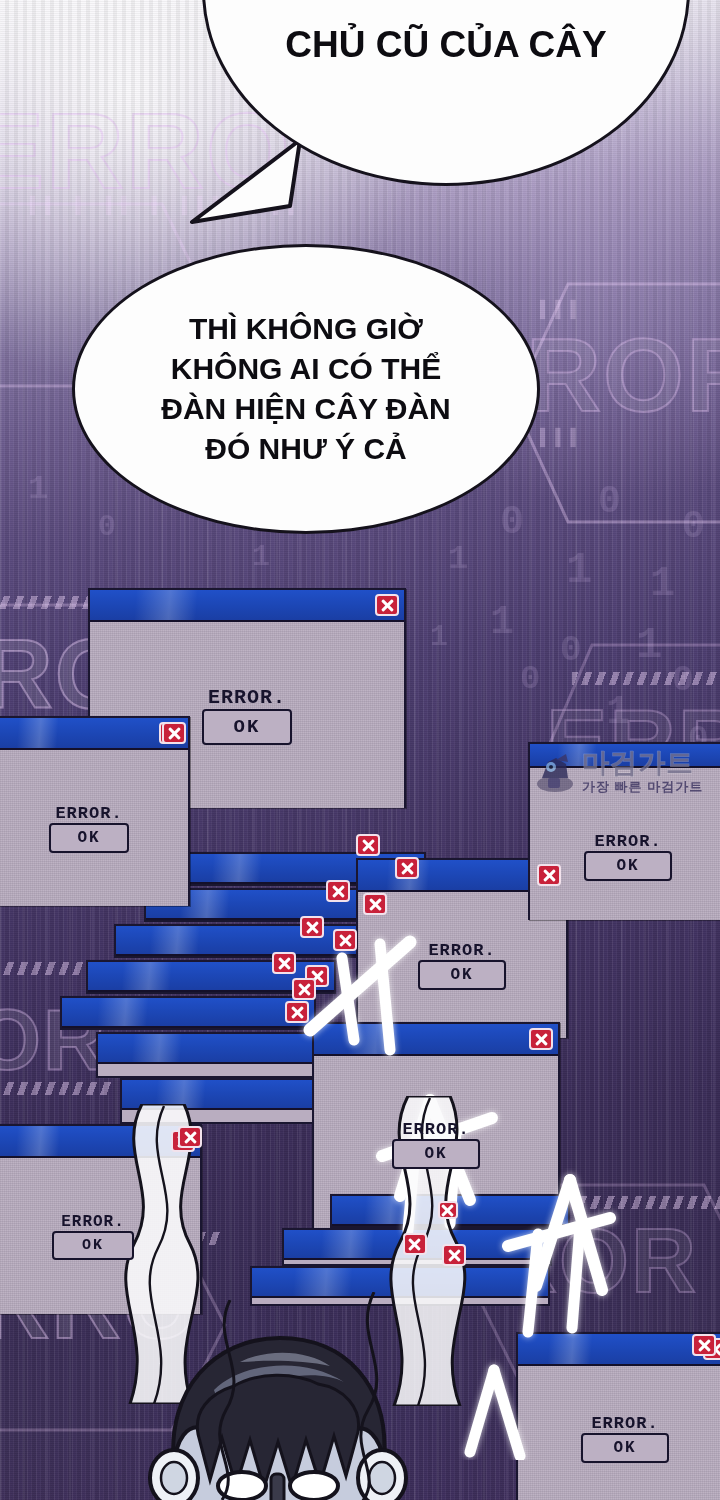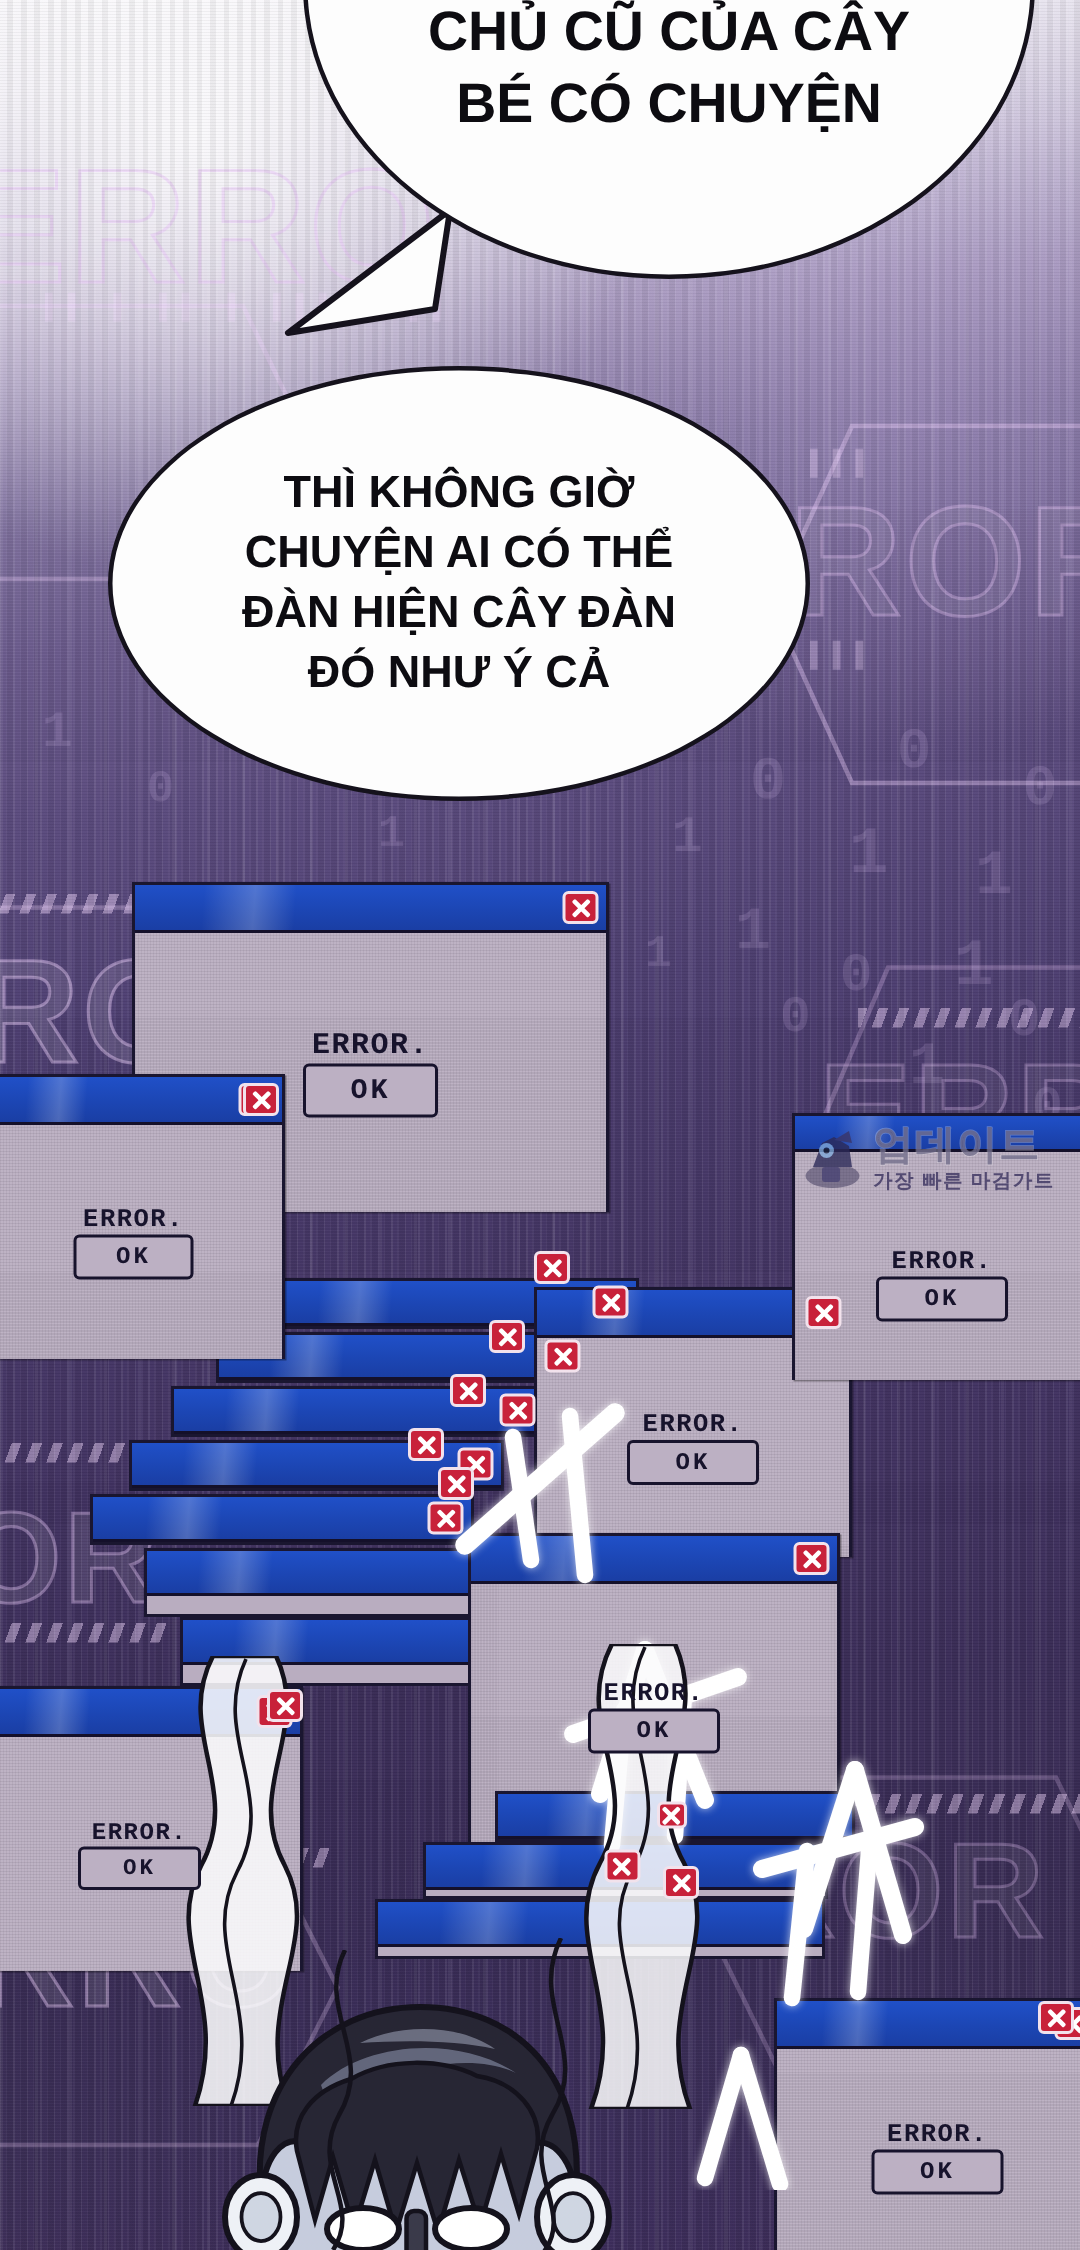--- a/index.html
+++ b/index.html
@@ -451,21 +451,21 @@
   <div class="wm" style="left:532px;top:748px;">
     <svg width="46" height="46" viewBox="0 0 46 46">
       <ellipse cx="23" cy="36" rx="18" ry="8" fill="rgba(40,34,72,.55)"></ellipse>
       <path d="M10 30 L16 14 L24 10 L34 16 L36 30 Z" fill="#2c2a58"></path>
       <circle cx="19" cy="19" r="5" fill="#7fa8d8"></circle>
       <circle cx="19" cy="19" r="2" fill="#1b2340"></circle>
       <path d="M24 12 L34 6 L36 14 Z" fill="#3a3568"></path>
       <rect x="16" y="30" width="12" height="10" rx="2" fill="#3a3568"></rect>
     </svg>
     <div class="wm-text">
-      <div class="wm-main">업데이트</div>
+      <div class="wm-main">마검가트</div>
       <div class="wm-sub">가장 빠른 마검가트</div>
     </div>
   </div>
 
   <svg class="sfx" style="left:280px;top:900px;" width="340" height="560" viewBox="0 0 340 560">
     <g stroke="#ffffff" stroke-linecap="round" fill="none" filter="drop-shadow(0 0 3px rgba(255,255,255,.7))">
 
       <path d="M30 130 L130 42" stroke-width="13"></path>
       <path d="M62 58 L74 140" stroke-width="11"></path>
       <path d="M100 44 L110 150" stroke-width="11"></path>
@@ -543,23 +543,22 @@
   <svg class="steam" style="left:330px;top:1292px;" width="100" height="210" viewBox="0 0 100 210">
     <path d="M44 0 C22 44 64 76 38 118 C16 156 54 182 32 210" fill="none" stroke="#14121c" stroke-width="3"></path>
   </svg>
 
   <svg class="tail" style="left:186px;top:136px;z-index:40;" width="120" height="110" viewBox="0 0 120 110">
     <path d="M114 4 L6 86 L104 70 Z" fill="#fdfdfd" stroke="#15121c" stroke-width="4" stroke-linejoin="round"></path>
   </svg>
 
   <div class="bubble" style="left:202px;top:-206px;width:488px;height:392px;font-size:37px;line-height:1.30;z-index:50;padding-top:110px;">
     <span class="line">CHỦ CŨ CỦA CÂY</span>
-    <span class="line">BÉ CÓ CHUYỆN</span>
   </div>
 
   <div class="bubble" style="left:72px;top:244px;width:468px;height:290px;font-size:30px;line-height:1.34;z-index:50;">
     <span class="line">THÌ KHÔNG GIỜ</span>
-    <span class="line">CHUYỆN AI CÓ THỂ</span>
+    <span class="line">KHÔNG AI CÓ THỂ</span>
     <span class="line">ĐÀN HIỆN CÂY ĐÀN</span>
     <span class="line">ĐÓ NHƯ Ý CẢ</span>
   </div>
 
 </div>
 
 </body></html>

